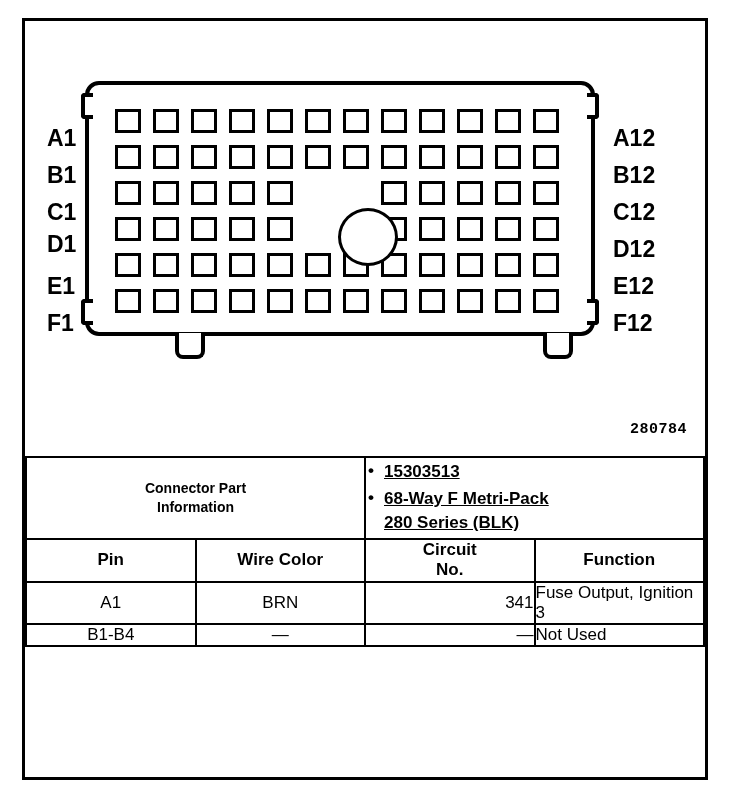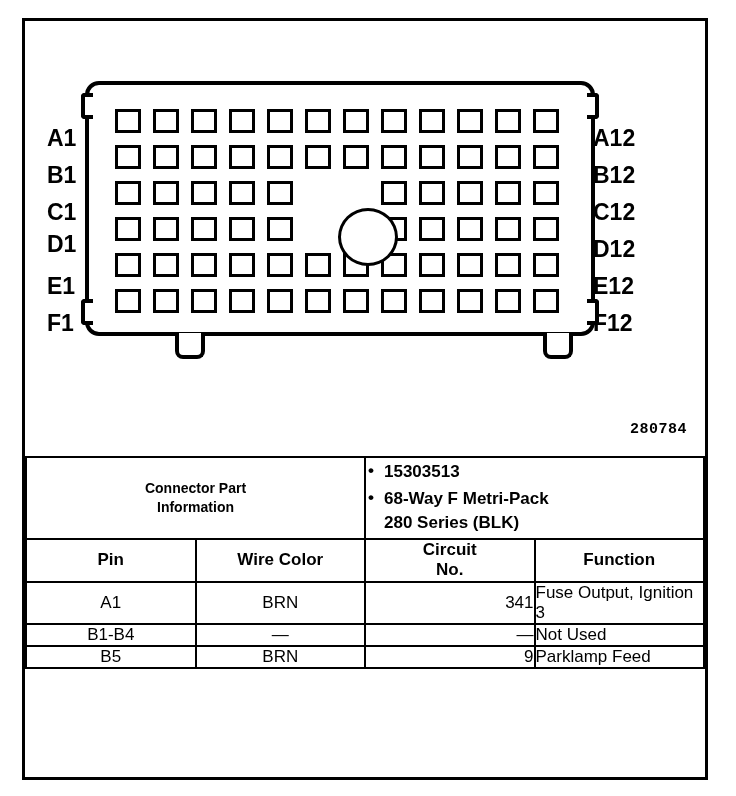--- a/index.html
+++ b/index.html
@@ -148,21 +148,21 @@
 
   
   .row-label {
     position: absolute;
     font-size: 23px;
     font-weight: bold;
     font-family: "Liberation Sans", sans-serif;
     line-height: 1;
   }
   .label-left { left: 22px; width: 46px; text-align: left; }
-  .label-right { left: 568px; width: 70px; text-align: left; }
+  .label-right { left: 588px; width: 70px; text-align: left; }
 
   .fig-number {
     position: absolute;
     right: 18px;
     top: 400px;
     font-family: "Liberation Mono", monospace;
     font-size: 15px;
     font-weight: bold;
     letter-spacing: 0.5px;
   }
@@ -194,20 +194,21 @@
   .bullets {
     padding: 10px 8px 10px 24px;
     font-size: 17px;
     font-weight: bold;
     line-height: 1.45;
   }
   .bullets ul {
     margin: 0;
     padding: 0 0 0 18px;
     list-style: none;
+    text-decoration: underline;
   }
   .bullets li {
     position: relative;
     margin: 2px 0;
   }
   .bullets li:before {
     content: "\2022";
     position: absolute;
     left: -16px;
     top: -1px;
@@ -537,22 +538,16 @@
         <td class="cellwire">BRN</td>
         <td class="cellckt">341</td>
         <td class="cellfunc">Fuse Output, Ignition 3</td>
       </tr>
       <tr>
         <td class="cellpin">B1-B4</td>
         <td class="cellwire">—</td>
         <td class="cellckt">—</td>
         <td class="cellfunc">Not Used</td>
       </tr>
-      <tr>
-        <td class="cellpin">B5</td>
-        <td class="cellwire">BRN</td>
-        <td class="cellckt">9</td>
-        <td class="cellfunc">Parklamp Feed</td>
-      </tr>
     </tbody>
       </table>
   </div>
 </div>
 
 </body></html>

